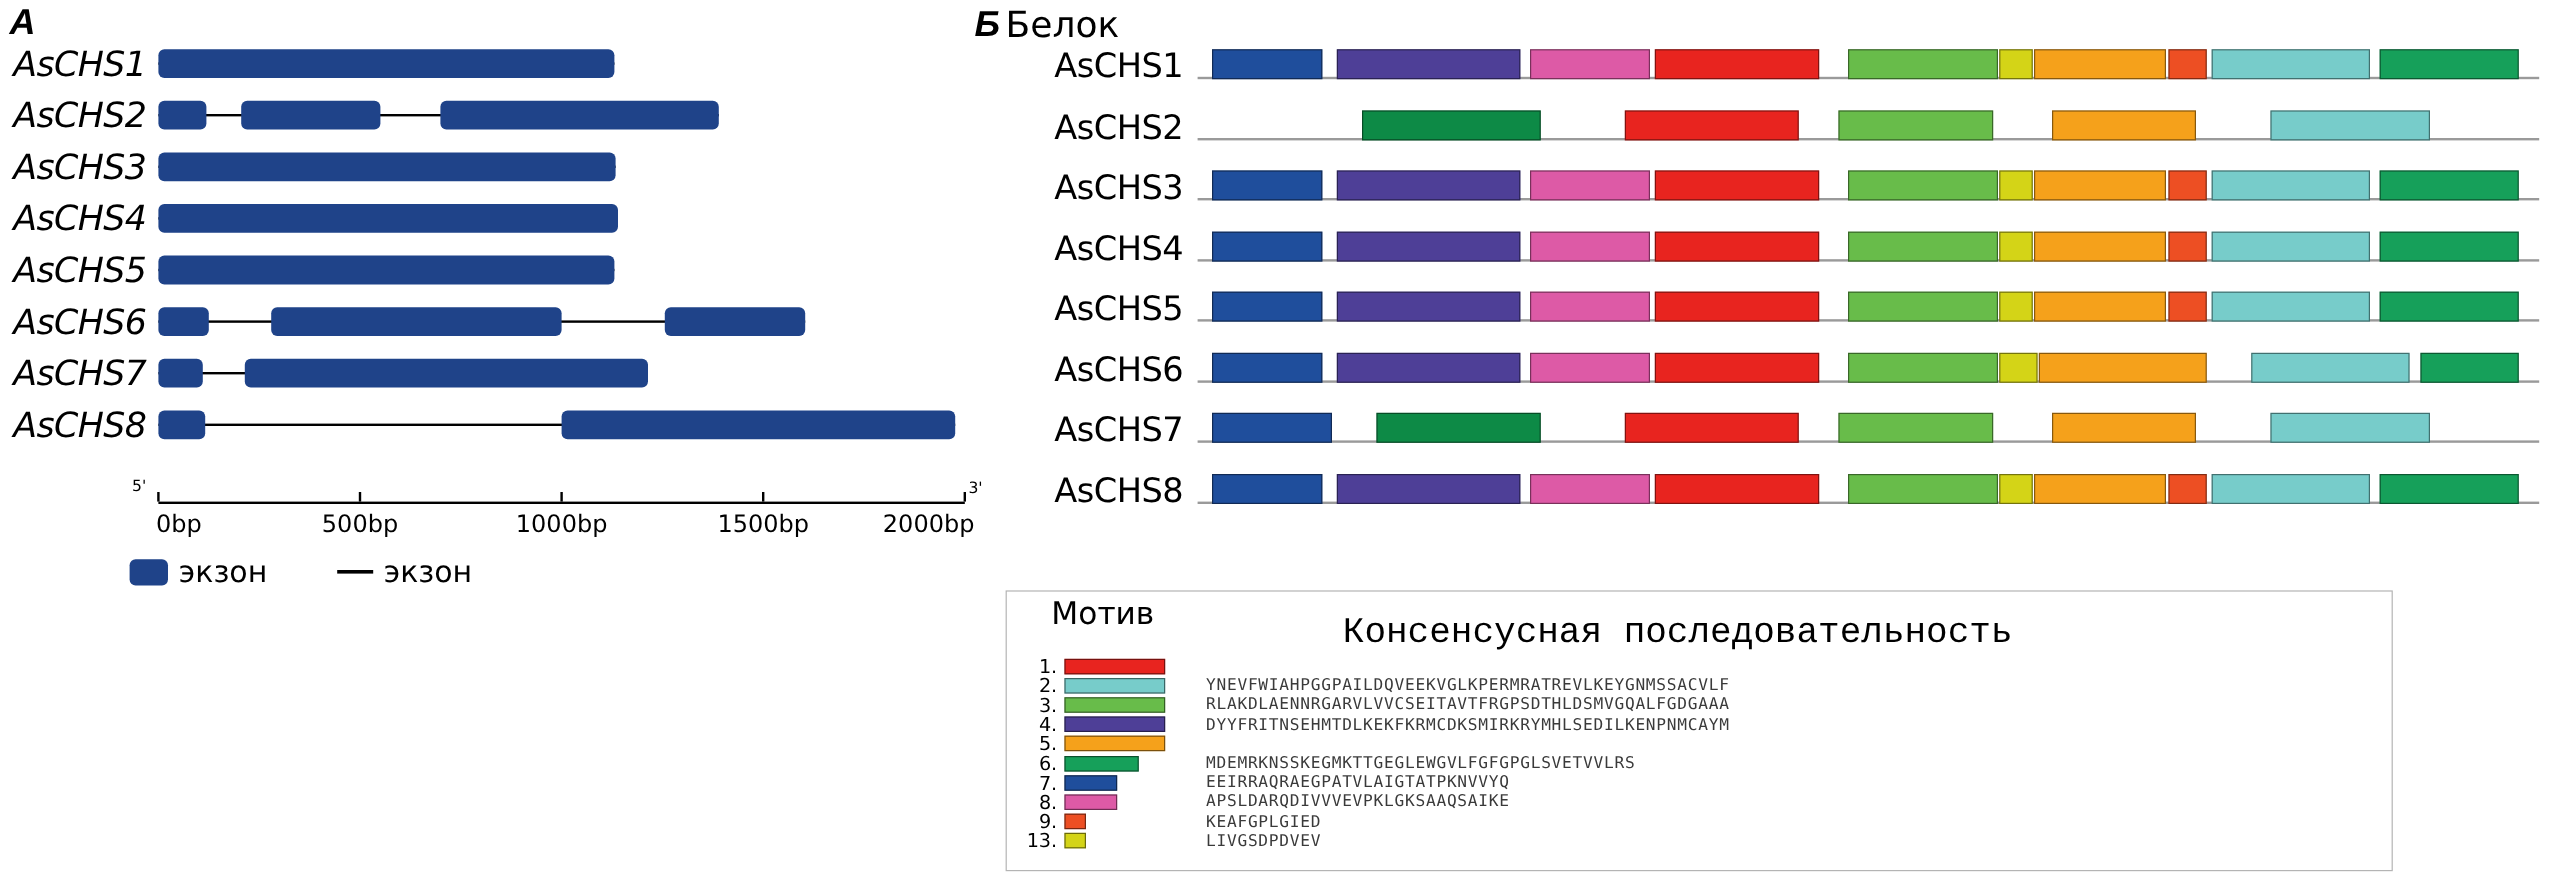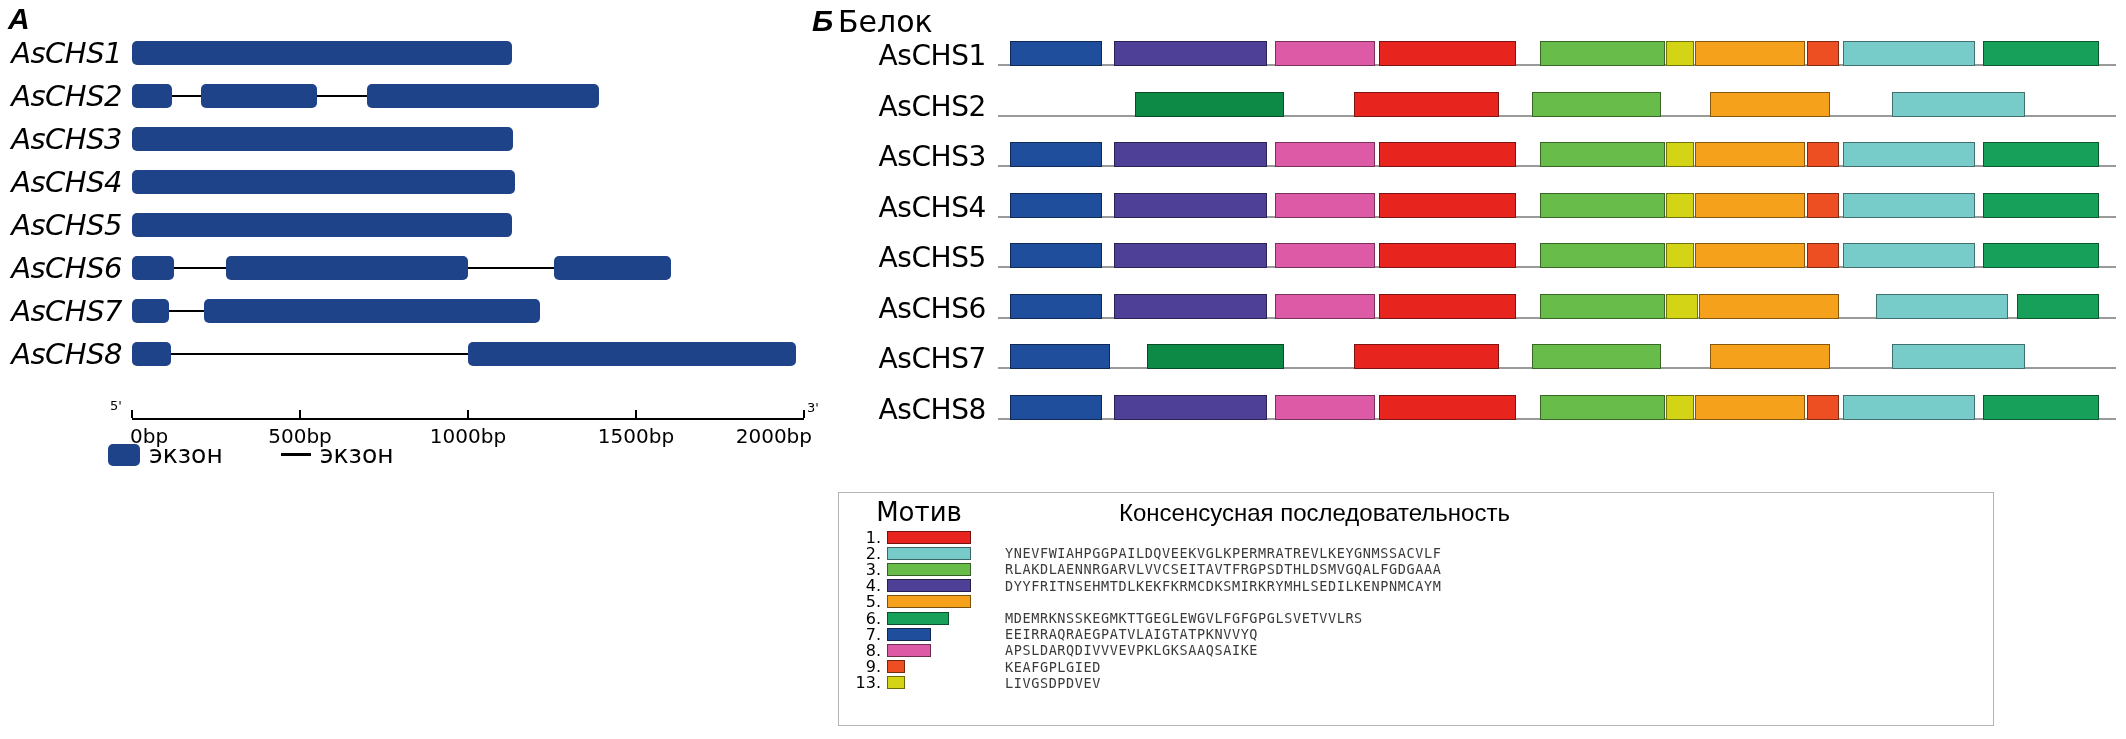--- a/index.html
+++ b/index.html
@@ -35,23 +35,23 @@
   .prot-row{position:absolute;height:34px;}
   .prot-label{position:absolute;right:0;top:50%;transform:translateY(-50%);
     font-size:28px;color:#000;white-space:nowrap;font-family:"DejaVu Sans",sans-serif;letter-spacing:-0.4px;}
   .prot-track{position:absolute;top:0;height:34px;}
   .prot-base{position:absolute;left:0;right:0;top:26px;height:2px;background:#9a9a9a;}
   .motif{position:absolute;top:3px;height:25px;border:1px solid rgba(0,0,0,.45);box-sizing:border-box;}
 
   
   #motif-legend{position:absolute;left:838px;top:492px;width:1156px;height:234px;
     background:#fff;border:1px solid #b4b4b4;box-sizing:border-box;}
-  .ml-head{display:flex;align-items:flex-end;padding:4px 0 2px 0;}
+  .ml-head{display:flex;align-items:flex-start;padding:4px 0 2px 0;}
   .ml-head .h1{width:160px;text-align:center;font-size:26px;font-family:"DejaVu Sans",sans-serif;color:#000;}
-  .ml-head .h2{font-size:24px;font-family:Liberation Sans, sans-serif;color:#000;padding-left:120px;}
+  .ml-head .h2{font-size:30px;font-family:Liberation Mono, monospace;color:#000;padding-left:120px;margin-top:14px;}
   .ml-row{display:flex;align-items:center;height:16.2px;}
   .ml-num{width:42px;text-align:right;font-size:16px;color:#000;
     font-family:"DejaVu Sans",sans-serif;padding-right:6px;}
   .ml-swatch-cell{width:118px;display:flex;align-items:center;}
   .ml-swatch{height:13px;border:1px solid rgba(0,0,0,.5);box-sizing:border-box;}
   .ml-seq{font-family:"DejaVu Sans Mono",monospace;font-size:13.5px;color:#3a3a3a;
     white-space:pre;letter-spacing:0.6px;}
 </style>
 </head>
 <body>
@@ -130,21 +130,21 @@
       <div class="tick-label" style="left: 300px; top: 424px;">500bp</div>
       <div class="tick" style="left: 467px; top: 410px;"></div>
       <div class="tick-label" style="left: 468px; top: 424px;">1000bp</div>
       <div class="tick" style="left: 635px; top: 410px;"></div>
       <div class="tick-label" style="left: 636px; top: 424px;">1500bp</div>
       <div class="tick" style="left: 803px; top: 410px;"></div>
       <div class="tick-label" style="left: 812px; top: 424px; transform: translateX(-100%);">2000bp</div>
       <div class="end-label" style="left: 110px; top: 398px;">5'</div>
       <div class="end-label" style="left: 807px; top: 400px;">3'</div>
     </div>
-  <div class="legendA" style="left:108px;top:440px;text-align:center;">
+  <div class="legendA" style="left:108px;top:462px;text-align:center;">
     <div class="grp">
       <span class="swatch"></span>
       <span>экзон</span>
     </div>
     <div class="grp" style="margin-left:48px;">
       <span class="dash"></span>
       <span>экзон</span>
     </div>
   </div>
 </div>

